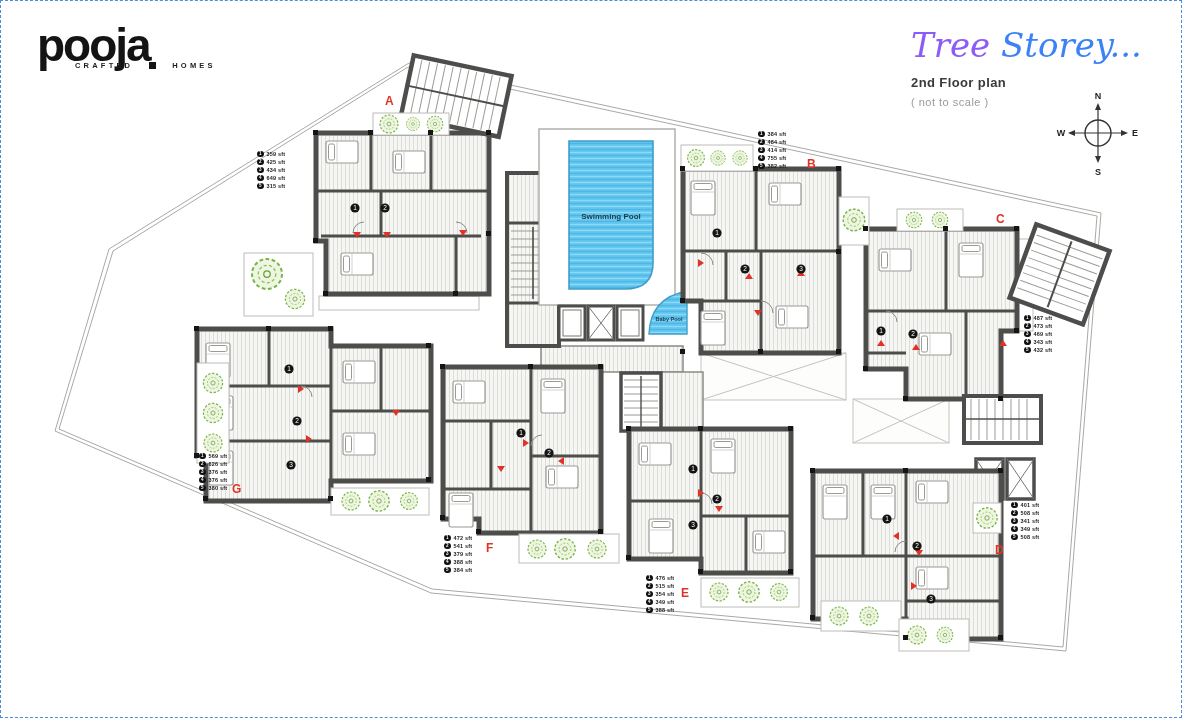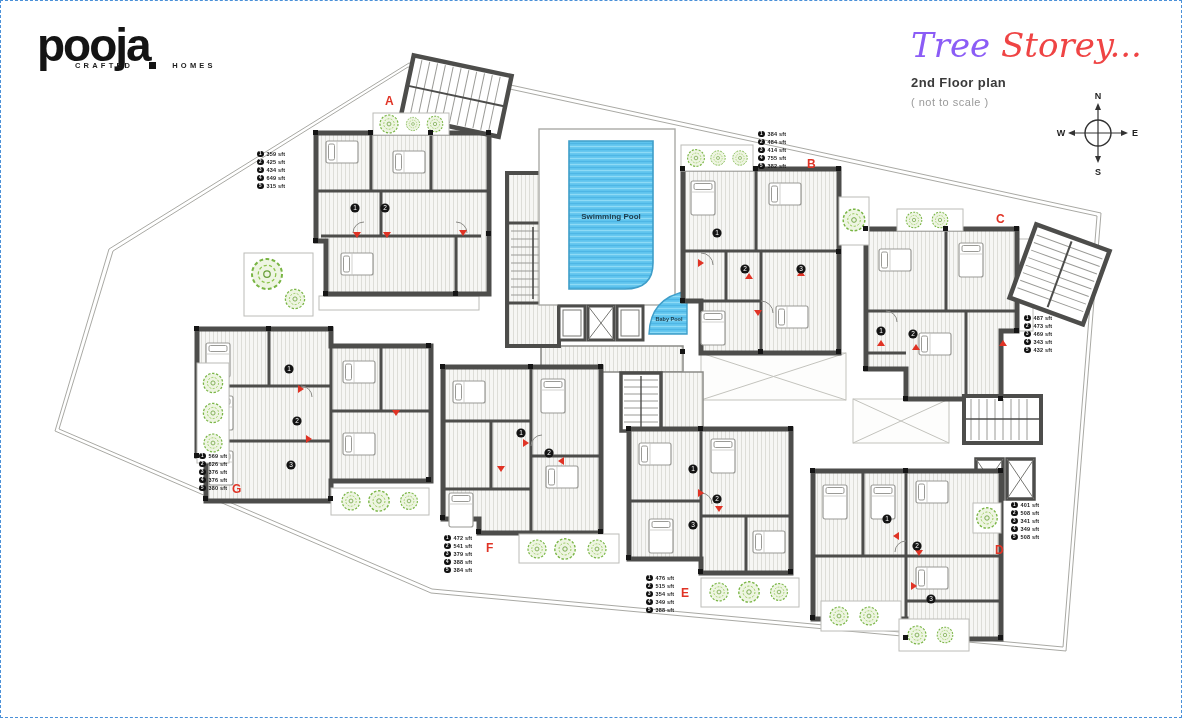--- a/index.html
+++ b/index.html
@@ -12,21 +12,21 @@
   
   .logo{position:absolute;left:36px;top:22px;color:#141414;}
   .logo .word{font-weight:700;font-size:46px;letter-spacing:-2px;line-height:44px;}
   .logo .tag{display:flex;align-items:center;gap:16px;font-size:7.5px;letter-spacing:3.2px;
              font-weight:700;color:#1d1d1d;margin-top:-6px;padding-left:38px;}
   .logo .sq{width:7px;height:7px;background:#141414;display:inline-block;}
   
   .titleblk{position:absolute;right:40px;top:26px;text-align:left;width:230px;}
   .maintitle{font-family:"DejaVu Serif",serif;font-style:italic;font-size:34px;line-height:36px;white-space:nowrap;}
   .maintitle .t1{color:#8b5cf6;}
-  .maintitle .t2{color:#ef4444;}
+  .maintitle .t2{color:#3b82f6;}
   .subtitle{font-size:13px;font-weight:700;color:#3a3a3a;margin-top:12px;letter-spacing:.4px;}
   .scalenote{font-size:11px;color:#9a9a9a;margin-top:6px;letter-spacing:.5px;}
   
   .blk{position:absolute;color:#e03325;font-weight:700;font-size:12px;font-family:"Liberation Sans",sans-serif;}
   
   .annot{position:absolute;display:flex;flex-direction:column;gap:2px;}
   .arow{display:flex;align-items:center;gap:3px;height:6px;}
   .adig{width:6.5px;height:6.5px;border-radius:50%;background:#111;color:#fff;
         font-size:4.5px;line-height:6.5px;text-align:center;font-weight:700;flex:0 0 6.5px;}
   .aval{font-size:5.5px;color:#1c1c1c;font-weight:700;letter-spacing:.2px;white-space:nowrap;}

